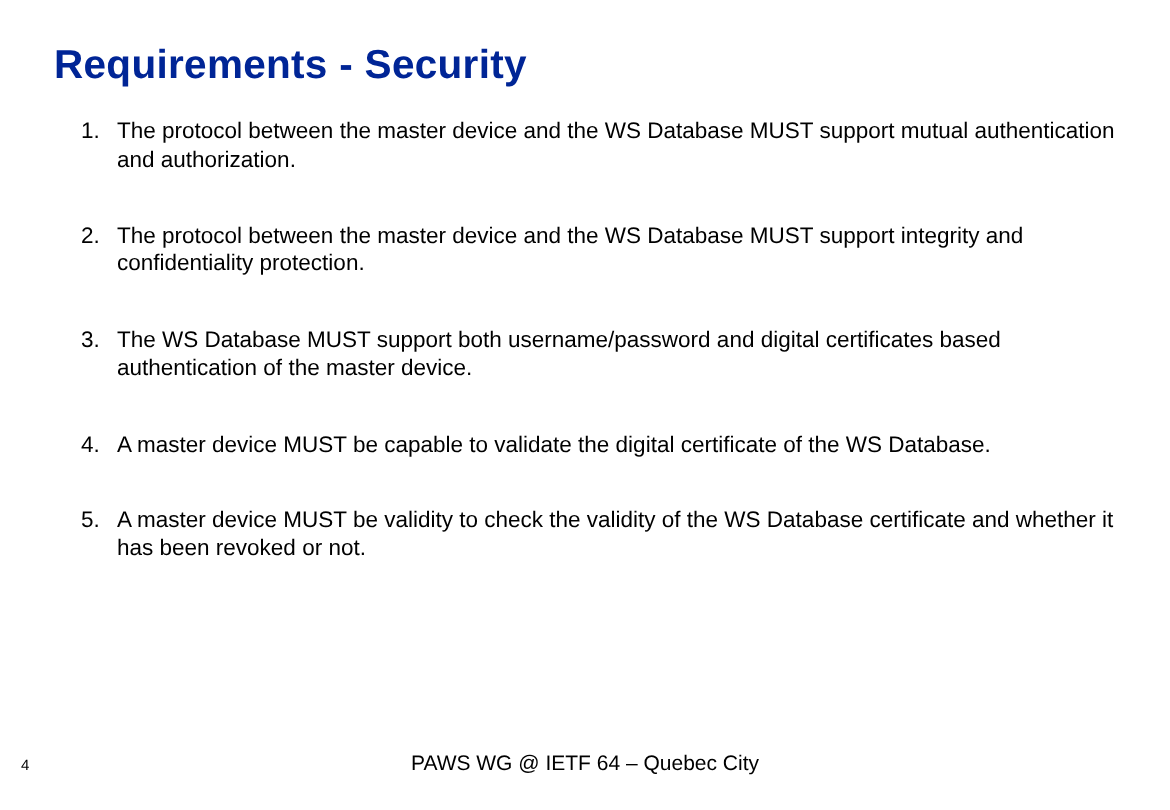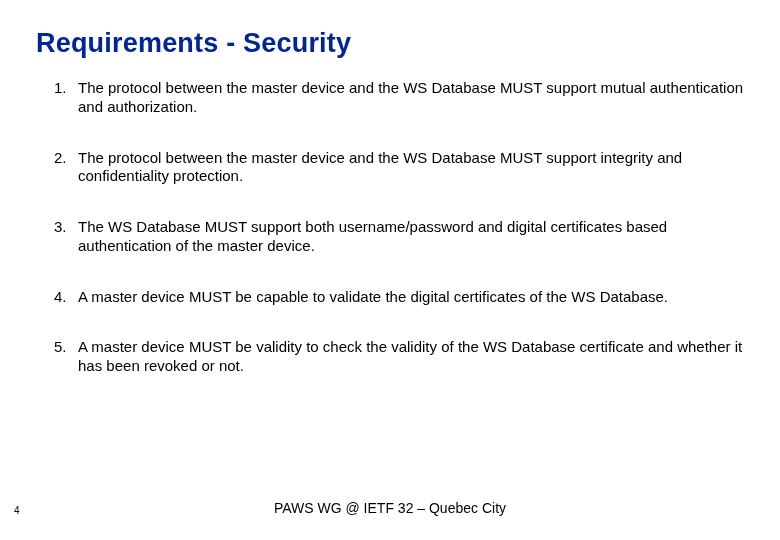--- a/index.html
+++ b/index.html
@@ -68,23 +68,23 @@
     <li class="item">
       <span class="num">2.</span>
       <span class="txt">The protocol between the master device and the WS Database MUST support integrity and confidentiality protection.</span>
     </li>
     <li class="item">
       <span class="num">3.</span>
       <span class="txt">The WS Database MUST support both username/password and digital certificates based authentication of the master device.</span>
     </li>
     <li class="item">
       <span class="num">4.</span>
-      <span class="txt">A master device MUST be capable to validate the digital certificates of the WS Database.</span>
+      <span class="txt">A master device MUST be capable to validate the digital certificate of the WS Database.</span>
     </li>
     <li class="item">
       <span class="num">5.</span>
       <span class="txt">A master device MUST be validity to check the validity of the WS Database certificate and whether it has been revoked or not.</span>
     </li>
   </ol>
 
   <div class="page-num">4</div>
-  <div class="footer">PAWS WG @ IETF 32 – Quebec City</div>
+  <div class="footer">PAWS WG @ IETF 64 – Quebec City</div>
 </div>
 
 </body></html>

